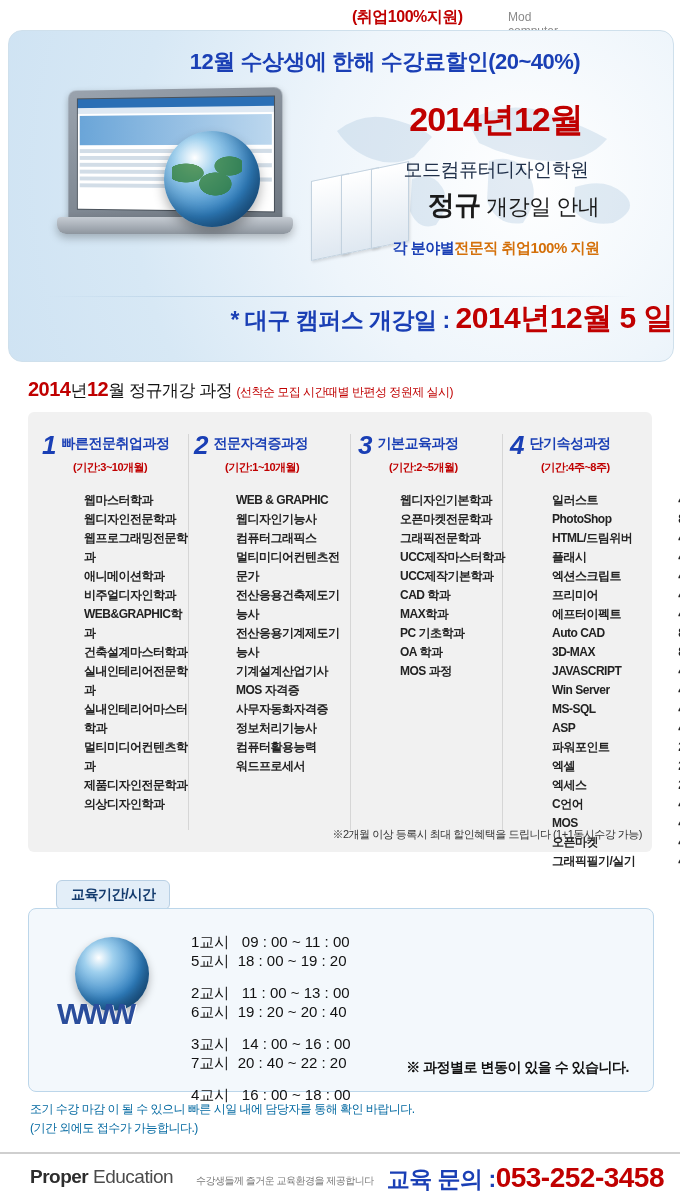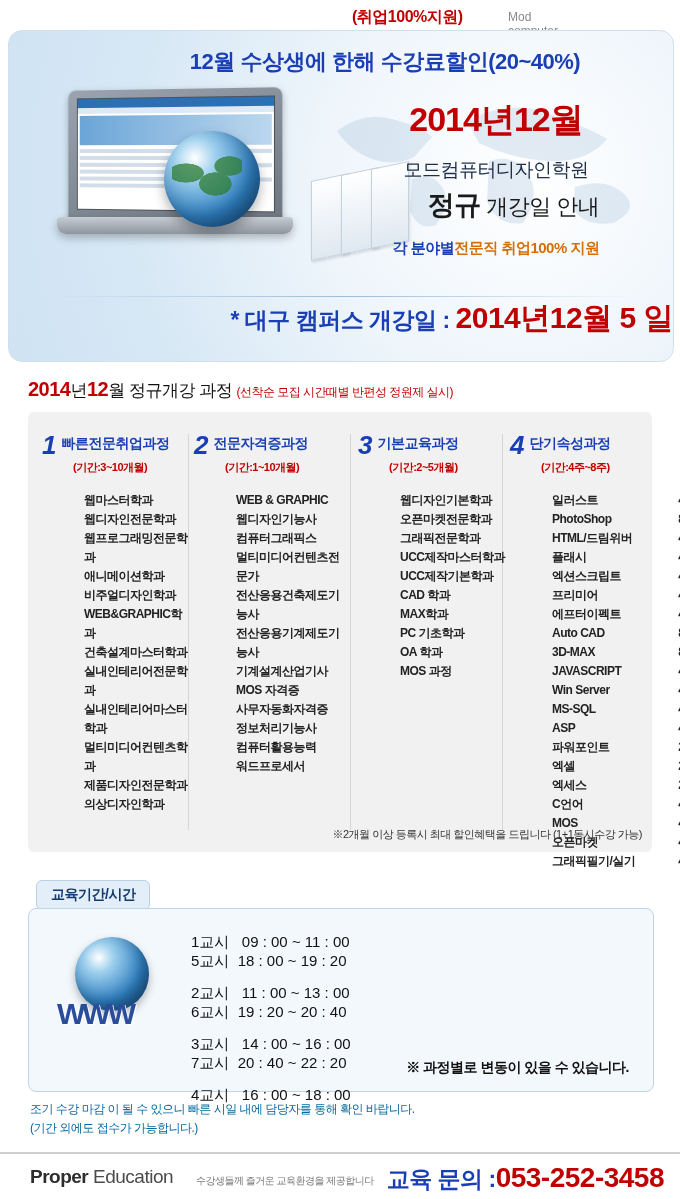--- a/index.html
+++ b/index.html
@@ -301,21 +301,21 @@
     bottom: 10px;
     font-size: 11px;
     color: #333;
     letter-spacing: -0.5px;
   }
 
   
   .sched-tab {
     position: absolute;
     top: 880px;
-    left: 36px;
+    left: 56px;
     background: #e3eef8;
     border: 1px solid #b9d0e4;
     border-radius: 6px;
     padding: 5px 14px;
     font-size: 14px;
     font-weight: bold;
     color: #123a6d;
     letter-spacing: -0.5px;
   }
   .sched-box {

